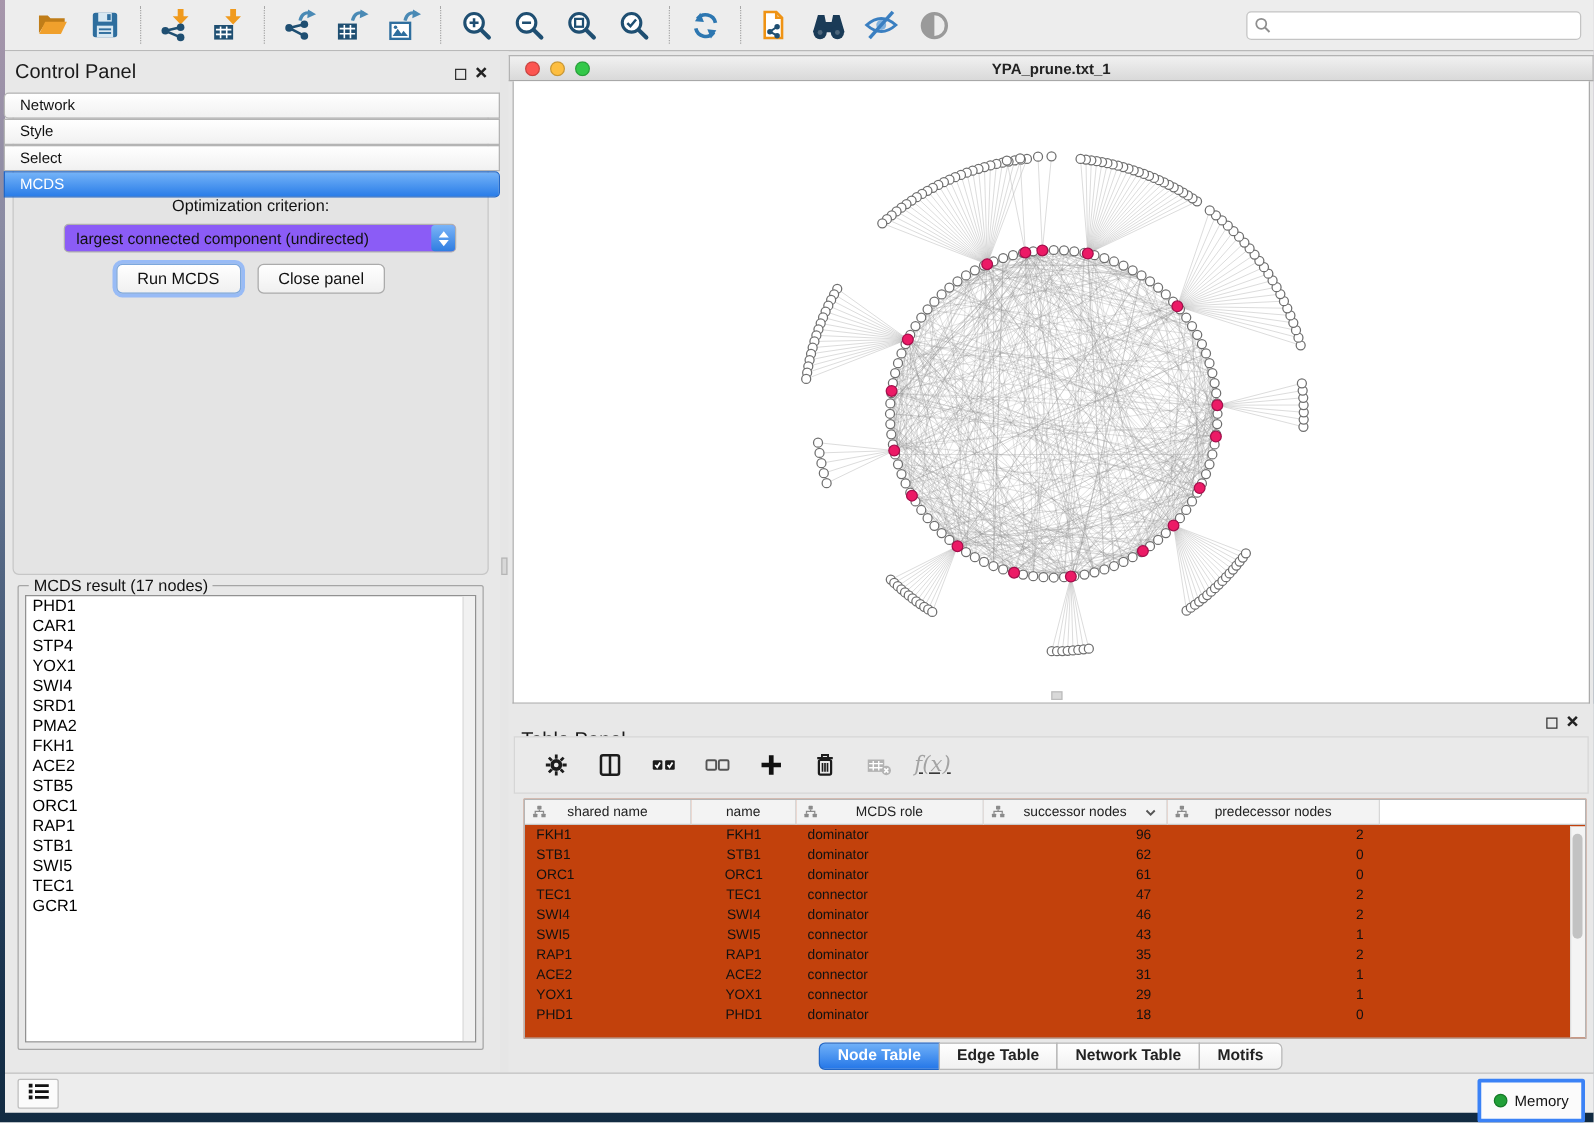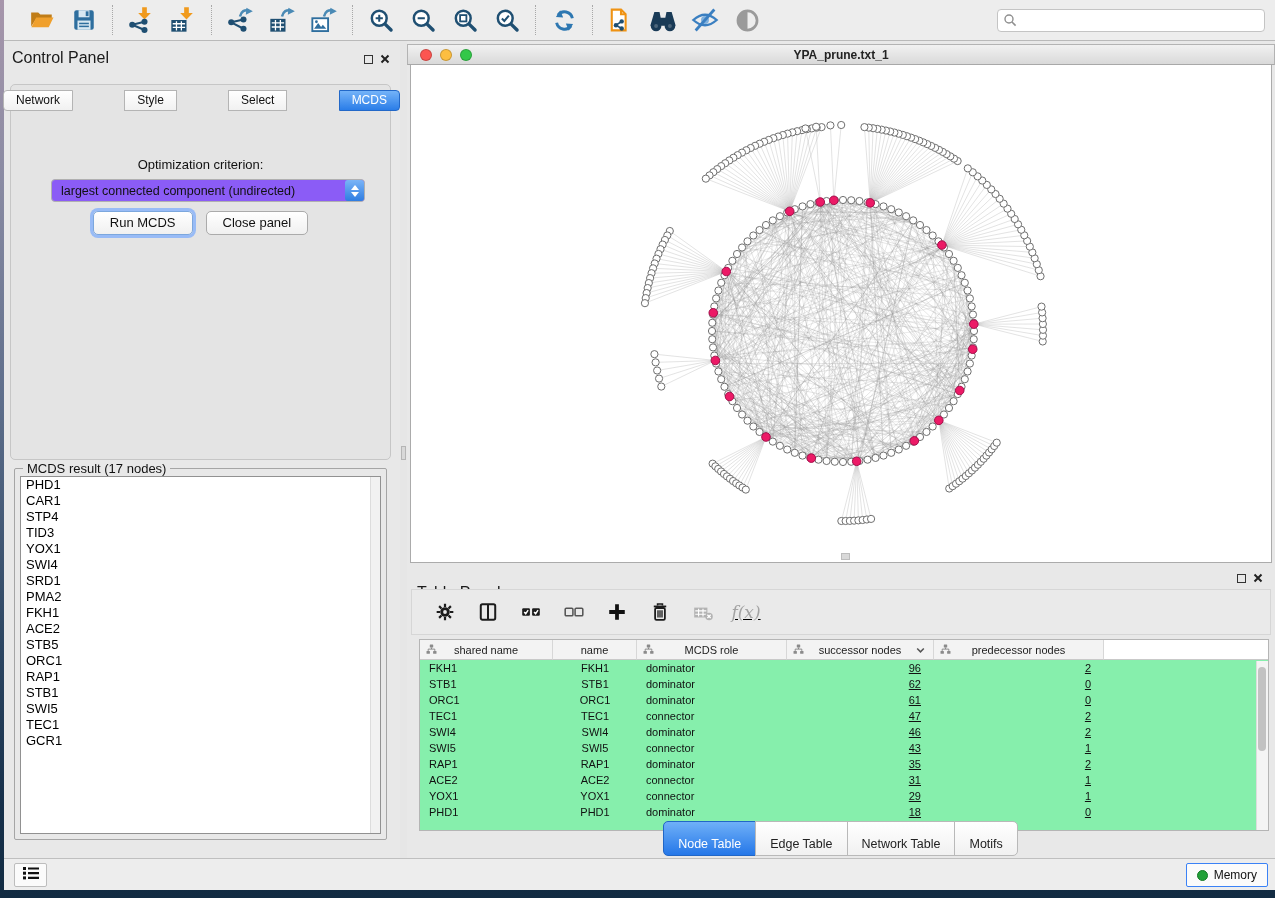--- a/index.html
+++ b/index.html
@@ -28,21 +28,21 @@
   .v-divider .grip { position:absolute; left:1px; top:405px; width:5px; height:14px;
     background:#d8d8d8; border:1px solid #b5b5b5; }
 
   
   .control-panel { position:absolute; left:0; top:0; width:396px; bottom:0; background:#e8e8e8; }
   .panel-header-title { position:absolute; font-size:16px; color:#1a1a1a; }
   .cp-title { top:8px; left:8px; }
   .win-icons { position:absolute; display:flex; gap:7px; align-items:center; }
   .cp-icons { top:9px; right:10px; }
   .float-box { width:9px; height:9px; border:1.5px solid #333; display:inline-block; }
-  .cp-tabs { position:absolute; top:49px; left:0; right:0; display:flex; justify-content:space-between; z-index:2; }
+  .cp-tabs { position:absolute; top:33px; left:0; right:0; display:flex; justify-content:flex-end; z-index:2;flex-direction:column; }
   .cp-tab { background:linear-gradient(#ffffff,#f1f1f1); border:1px solid #b4b4b4; margin-left:-1px;
     padding:2px 12px 3px; font-size:12px; color:#111; cursor:pointer; }
   .cp-tab:first-child { border-radius:4px 0 0 4px; }
   .cp-tab:last-child { border-radius:0 4px 4px 0; }
   .cp-tab.sel { background:linear-gradient(#74b3f8,#2a7de8); border-color:#2268c8; color:#fff; }
   .cp-box { position:absolute; left:6px; right:9px; top:43px; height:376px;
     background:#e4e4e4; border:1px solid #c6c6c6; border-radius:5px; }
   .opt-label { position:absolute; top:72px; left:0; right:0; text-align:center; font-size:13px; color:#111; }
   .dropdown { position:absolute; top:94px; left:40px; width:314px; height:23px;
     background:#8b5cf6; border:1px solid #b0b0b0; border-radius:4px; display:flex; align-items:center; cursor:pointer; }
@@ -83,50 +83,50 @@
 
   
   .table-panel { position:absolute; left:0; right:0; top:522px; bottom:0; background:#e8e8e8; }
   .tp-title { top:21px; left:10px; }
   .tp-icons { top:6px; right:12px; }
   .tp-toolbar { position:absolute; top:26px; left:4px; right:4px; height:46px; background:#eaeaea;
     border:1px solid #d6d6d6; display:flex; align-items:center; gap:21px; padding-left:22px;text-decoration:underline; }
   .tp-tool { width:22px; height:22px; display:flex; align-items:center; justify-content:center; cursor:pointer; }
   .fx { font-family:"DejaVu Serif", serif; font-style:italic; font-size:17px; color:#a3a3a3; }
   .node-table { position:absolute; top:76px; left:12px; right:6px; bottom:27px;
-    background:#86efac; border:1px solid #b5b5b5; overflow:hidden; }
+    background:#c2410c; border:1px solid #b5b5b5; overflow:hidden; }
   .t-head { display:grid; grid-template-columns:133px 84px 150px 147px 170px 1fr; height:20px; }
   .th { position:relative; background:#f3f3f3; border-right:1px solid #d7d7d7; border-bottom:1px solid #c9c9c9;
     display:flex; align-items:center; justify-content:center; font-size:11px; color:#222; cursor:pointer; }
   .th .tree-ic { position:absolute; left:6px; top:4px; }
   .th .sort-ic { position:absolute; right:8px; top:7px; }
   .th.filler { background:#fff; border-right:none; border-bottom:1px solid #c9c9c9; }
   .t-row { display:grid; grid-template-columns:133px 84px 150px 147px 170px 1fr; height:16px;
     font-size:11px; color:#111; cursor:default; }
   .t-row div { line-height:16px; white-space:nowrap; }
   .c-left { padding-left:9px; text-align:left; }
   .c-center { text-align:center; }
-  .c-num { text-align:right; padding-right:13px;text-decoration:underline; }
+  .c-num { text-align:right; padding-right:13px; }
   .t-vscroll { position:absolute; top:21px; right:0; bottom:0; width:12px; background:#f4f4f4; border-left:1px solid #ddd; }
   .t-thumb { position:absolute; top:6px; left:1px; width:8px; height:84px; background:#c2c2c2; border-radius:4px; }
   .tp-tabs { position:absolute; bottom:2px; left:0; right:0; display:flex; justify-content:center; }
   .seg { background:linear-gradient(#ffffff,#f1f1f1); border:1px solid #b9b9b9; margin-left:-1px;
-    padding:15px 14px 4px; font-size:12.5px; font-weight:400; color:#222; cursor:pointer; }
+    padding:2px 14px 4px; font-size:12.5px; font-weight:700; color:#222; cursor:pointer; }
   .seg:first-child { border-radius:5px 0 0 5px; }
   .seg:last-child { border-radius:0 5px 5px 0; }
   .seg.sel { background:linear-gradient(#6fb0f8,#2577e8); border-color:#2166c6; color:#fff; }
 
   
   .status-bar { position:absolute; left:0; right:0; bottom:0; height:32px; background:#ededed;
     border-top:1px solid #bfbfbf; }
   .list-btn { position:absolute; left:10px; top:4px; width:33px; height:24px;
     background:#fbfbfb; border:1px solid #bdbdbd; border-radius:2px;
     display:flex; align-items:center; justify-content:center; cursor:pointer; }
-  .memory-btn { position:absolute; right:7px; top:4px; height:24px; background:#fbfbfb;
-    border:1px solid #3b82f6; border-radius:2px; display:flex; align-items:center; gap:6px;
+  .memory-btn { position:absolute; right:7px; top:4px; height:35px; background:#fbfbfb;
+    border:3px solid #3b82f6; border-radius:2px; display:flex; align-items:center; gap:6px;
     padding:0 10px; font-size:12px; color:#111; cursor:pointer; }
   .mem-dot { width:11px; height:11px; border-radius:50%; background:#21a038; border:1px solid #157a27; }
 </style>
 </head>
 <body>
 
 <div class="desktop">
   <div class="window">
 
     <div class="toolbar">
@@ -315,21 +315,20 @@
             <button class="btn">Close panel</button>
           </div>
         </div>
         <div class="group-box">
           <div class="group-label">MCDS result (17 nodes)</div>
           <div class="mcds-list">
             <div>
                 <div class="mcds-item">PHD1</div>
                 <div class="mcds-item">CAR1</div>
                 <div class="mcds-item">STP4</div>
-                <div class="mcds-item">TID3</div>
                 <div class="mcds-item">YOX1</div>
                 <div class="mcds-item">SWI4</div>
                 <div class="mcds-item">SRD1</div>
                 <div class="mcds-item">PMA2</div>
                 <div class="mcds-item">FKH1</div>
                 <div class="mcds-item">ACE2</div>
                 <div class="mcds-item">STB5</div>
                 <div class="mcds-item">ORC1</div>
                 <div class="mcds-item">RAP1</div>
                 <div class="mcds-item">STB1</div>

